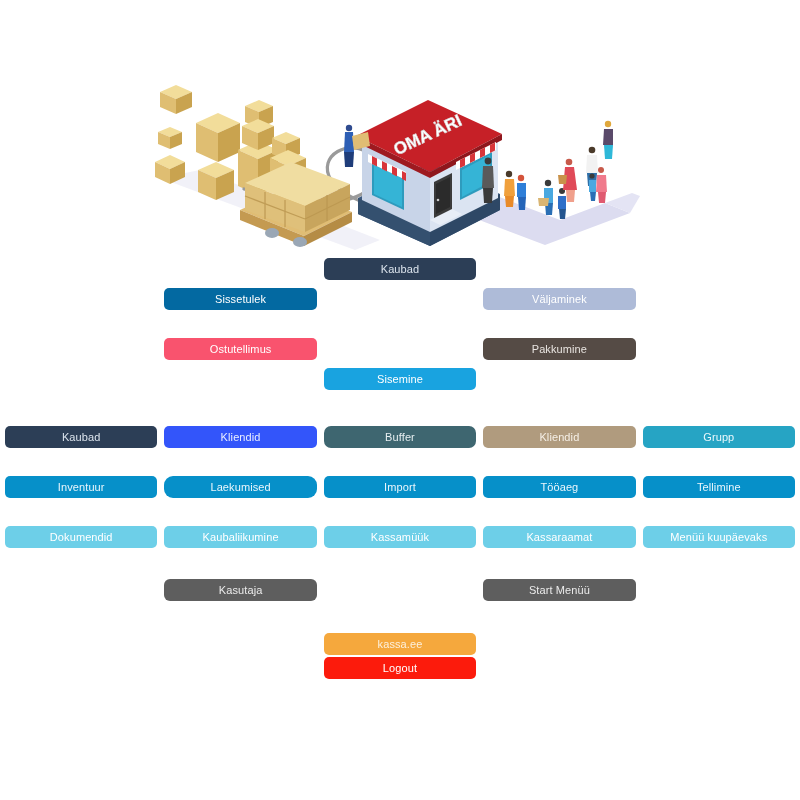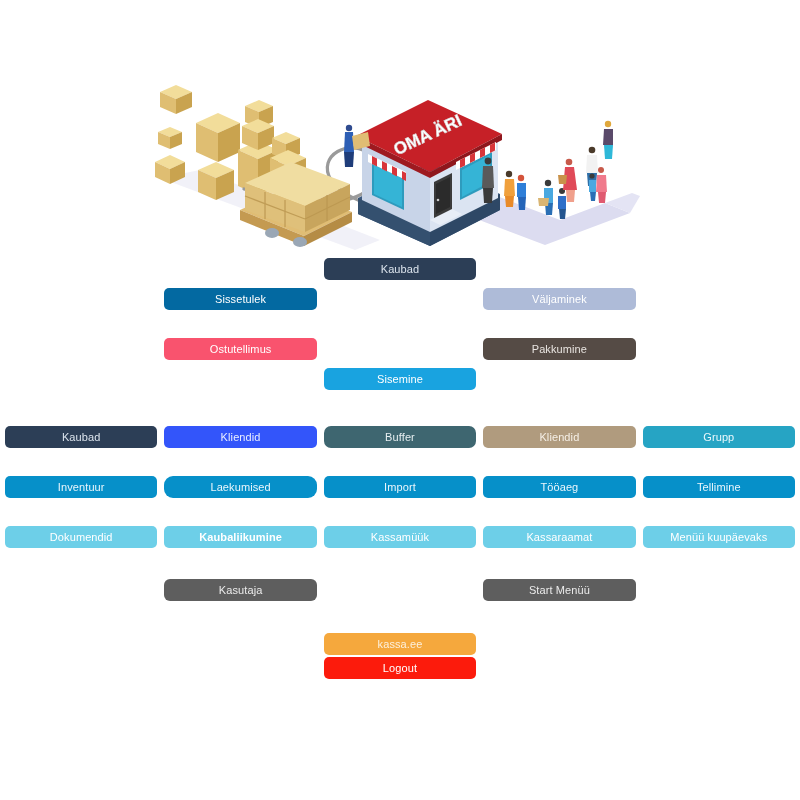--- a/index.html
+++ b/index.html
@@ -358,21 +358,21 @@
         <div class="btn" style="background: rgb(6, 144, 201); color: rgb(234, 246, 252);">Inventuur</div>
         <div class="btn" style="background: rgb(6, 144, 201); color: rgb(234, 246, 252); border-radius: 9px;">Laekumised</div>
         <div class="btn" style="background: rgb(6, 144, 201); color: rgb(234, 246, 252);">Import</div>
         <div class="btn" style="background: rgb(6, 144, 201); color: rgb(234, 246, 252);">Tööaeg</div>
         <div class="btn" style="background: rgb(6, 144, 201); color: rgb(234, 246, 252);">Tellimine</div>
       </div>
     <div class="spacer-28"></div>
 
     <div class="row">
         <div class="btn" style="background: rgb(109, 207, 232); color: rgb(255, 255, 255);">Dokumendid</div>
-        <div class="btn" style="background: rgb(109, 207, 232); color: rgb(255, 255, 255); font-weight: bold;">Kaubaliikumine</div>
+        <div class="btn" style="background: rgb(109, 207, 232); color: rgb(255, 255, 255);">Kaubaliikumine</div>
         <div class="btn" style="background: rgb(109, 207, 232); color: rgb(255, 255, 255);">Kassamüük</div>
         <div class="btn" style="background: rgb(109, 207, 232); color: rgb(255, 255, 255);">Kassaraamat</div>
         <div class="btn" style="background: rgb(109, 207, 232); color: rgb(255, 255, 255);">Menüü kuupäevaks</div>
       </div>
     <div class="spacer-31"></div>
 
     <div class="row">
         <div class="btn ghost"></div>
         <div class="btn" style="background: rgb(94, 94, 94); color: rgb(235, 235, 235); border-radius: 6px;">Kasutaja</div>
         <div class="btn ghost"></div>

